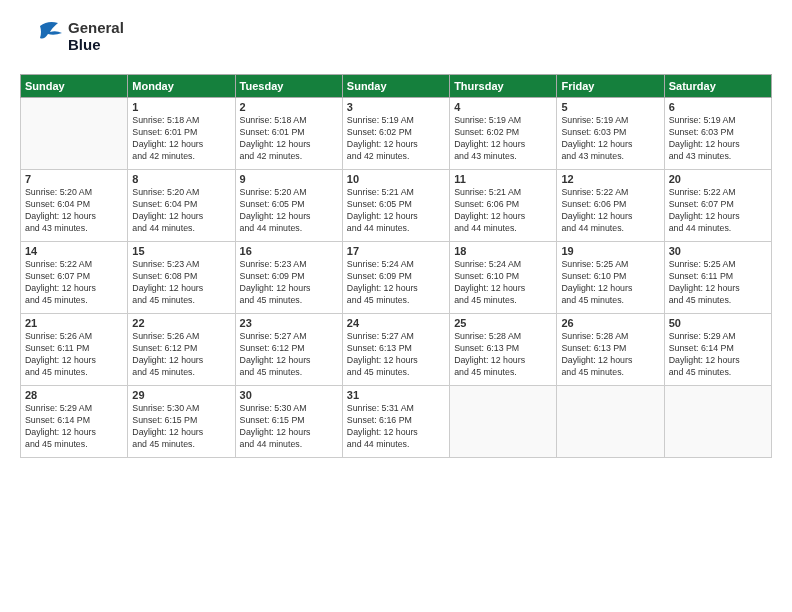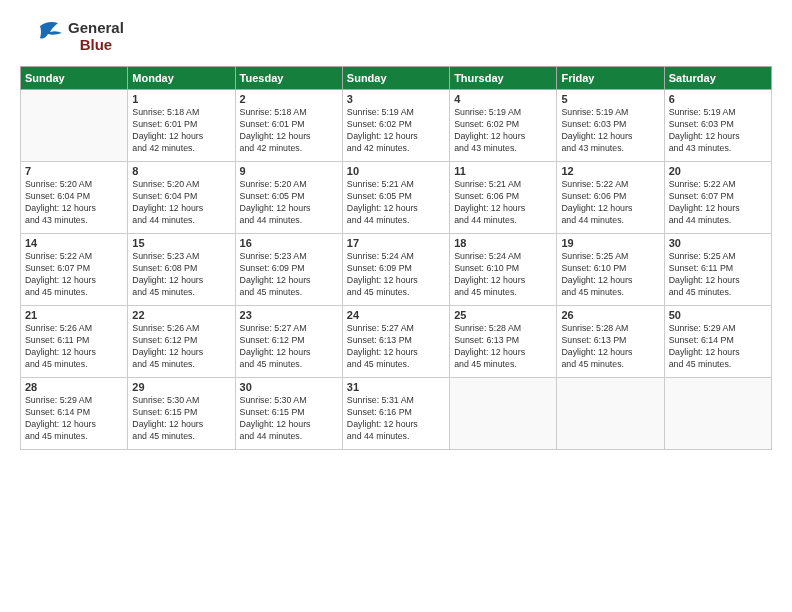--- a/index.html
+++ b/index.html
@@ -13,21 +13,21 @@
     .page {
       width: 792px;
       height: 612px;
       padding: 18px 20px 10px 20px;
       background: #fff;
     }
     .header {
       display: flex;
       justify-content: space-between;
       align-items: flex-start;
-      margin-bottom: 12px;
+      margin-bottom: 20px;
     }
     .logo {
       display: flex;
       align-items: center;
       gap: 4px;
     }
     .title-block {
       text-align: right;
     }
     .month-title {
@@ -81,21 +81,21 @@
 <body>
 
 <div class="page">
   <div class="header">
     <div class="logo">
         <svg width="42" height="36" viewBox="0 0 42 36">
           <path d="M20,8 Q28,2 38,5 Q32,10 30,14 Q36,12 42,15 Q34,18 28,16 Q24,22 20,20 Q22,14 20,8Z" fill="#1a6bb5"></path>
         </svg>
         <div style="display: flex; flex-direction: column; line-height: 1.15; margin-left: 2px;">
           <span style="font-size: 15px; font-weight: bold; color: rgb(51, 51, 51);">General</span>
-          <span style="font-size: 15px; font-weight: bold; color: #7f1d1d; text-align: center;">Blue</span>
+          <span style="font-size: 15px; font-weight: bold; color: #0f172a;">Blue</span>
         </div>
       </div>
     <div class="title-block">
       <div class="month-title"></div>
       <div class="subtitle"></div>
     </div>
   </div>
 
   <table>
     <thead>

